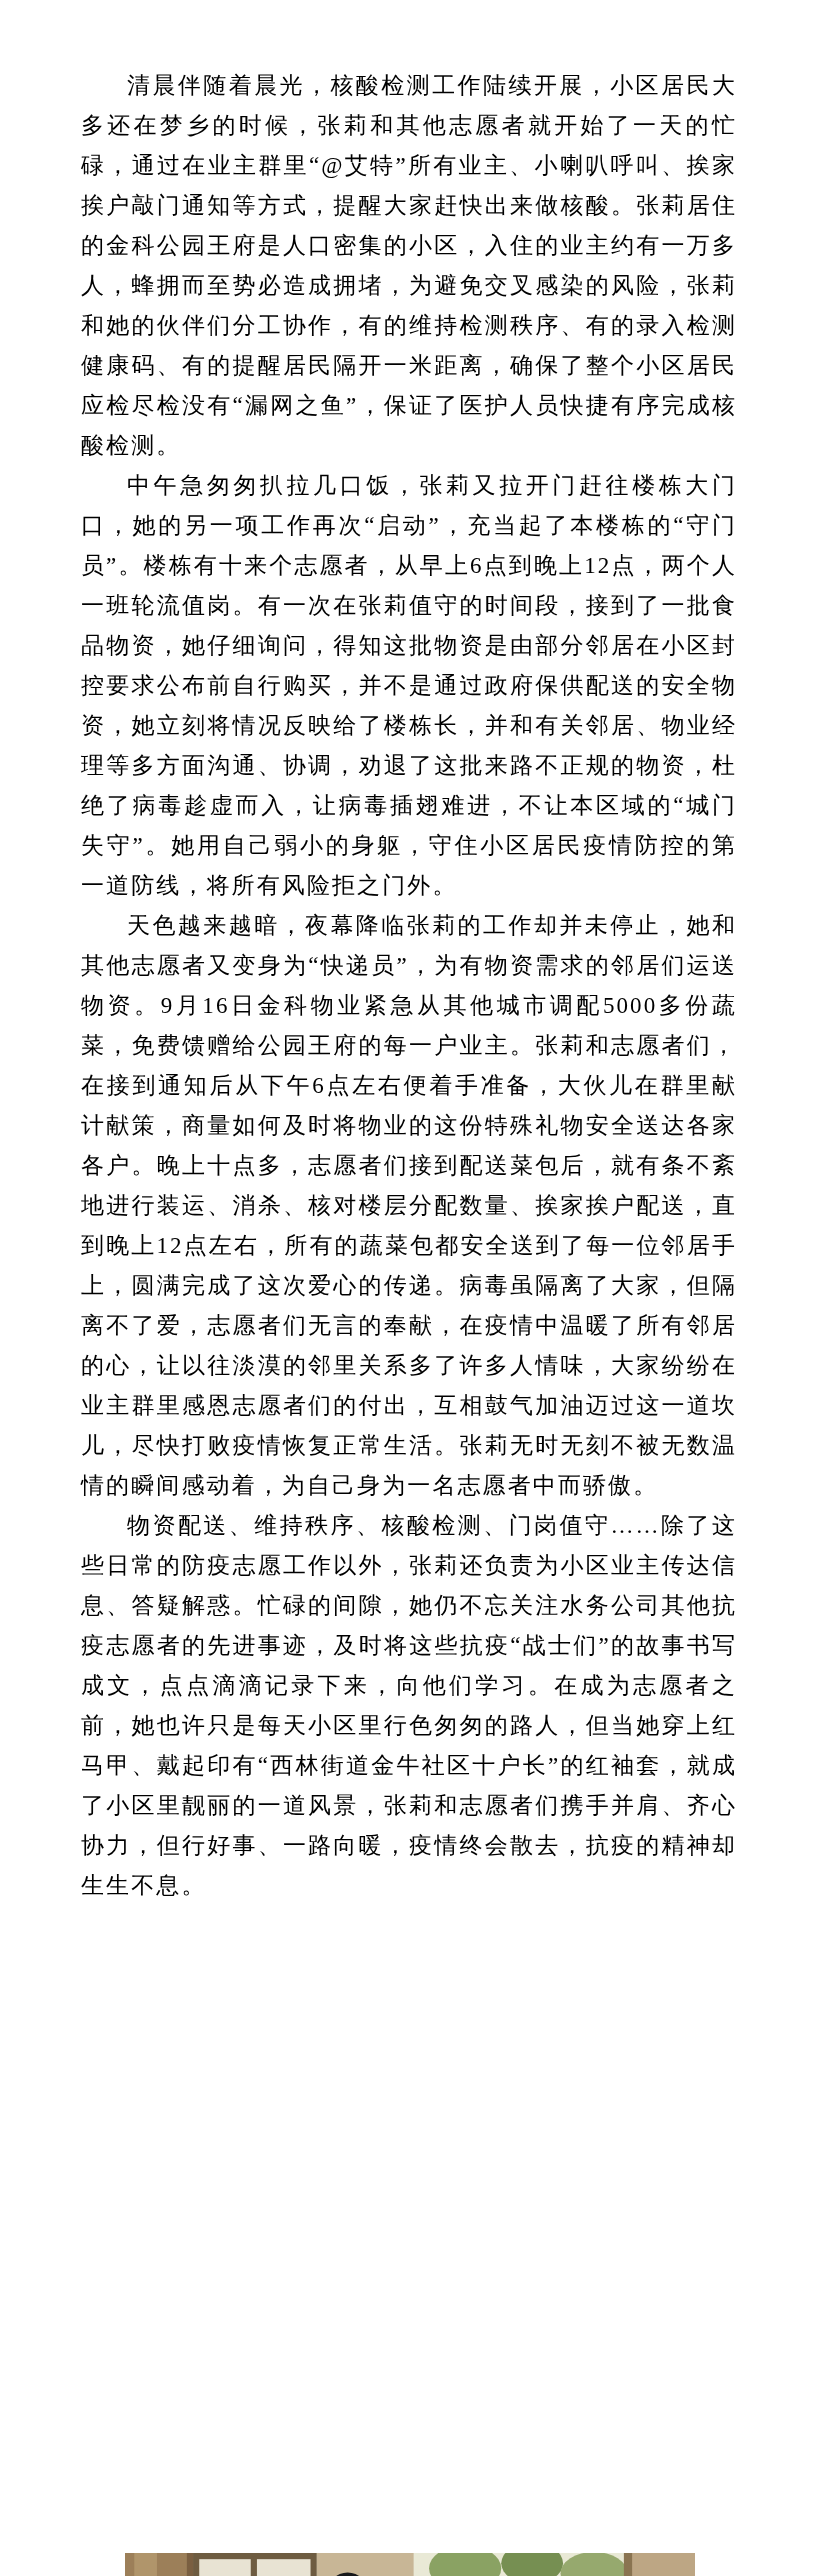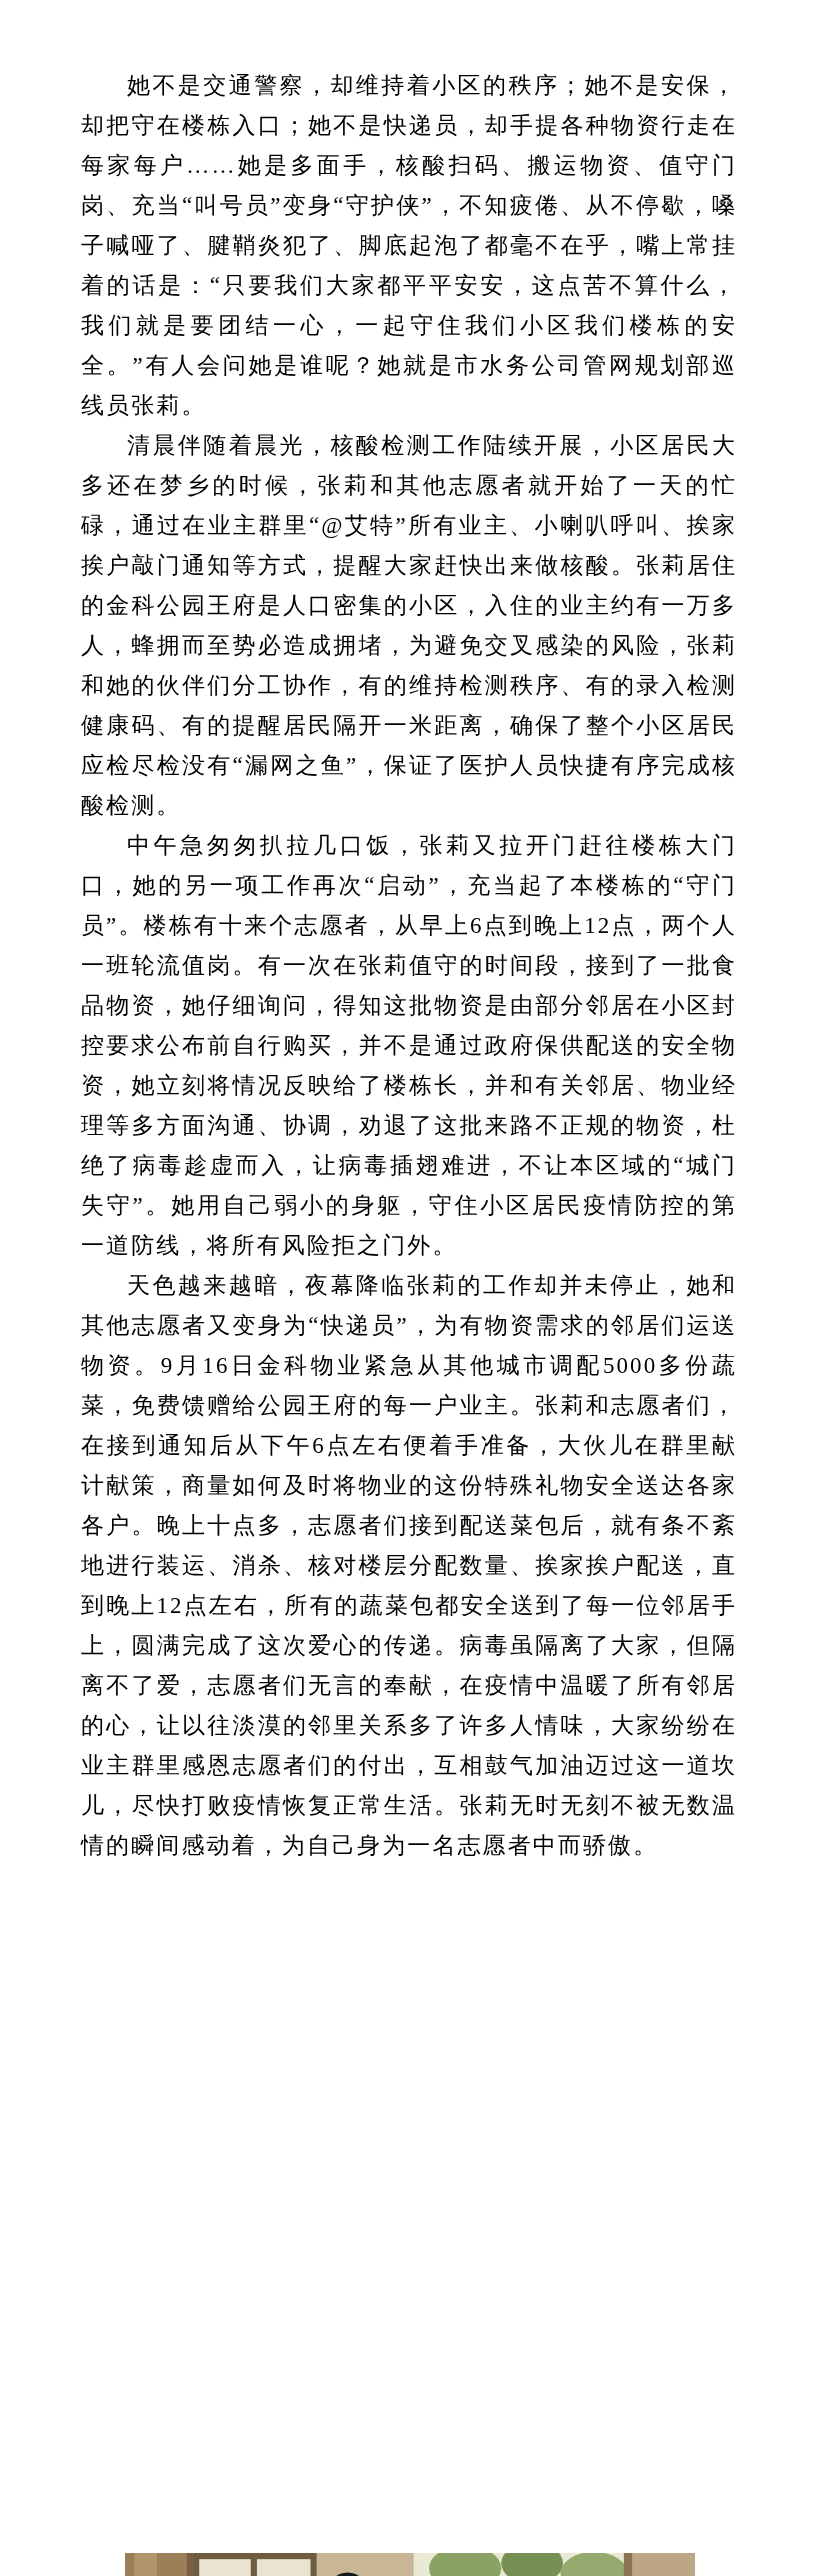--- a/index.html
+++ b/index.html
@@ -33,24 +33,24 @@
   }
   #photo1 { left:125px; top:2553px; width:570px; height:252px; }
   figure.photo svg { display:block; width:100%; height:100%; }
 </style>
 </head>
 <body>
 
 <div class="page">
 
   <div class="article">
-      <p>她不是交通警察，却维持着小区的秩序；她不是安保，却把守在楼栋入口；她不是快递员，却手提各种物资行走在每家每户……她是多面手，核酸扫码、搬运物资、值守门岗、充当“叫号员”变身“守护侠”，不知疲倦、从不停歇，嗓子喊哑了、腱鞘炎犯了、脚底起泡了都毫不在乎，嘴上常挂着的话是：“只要我们大家都平平安安，这点苦不算什么，我们就是要团结一心，一起守住我们小区我们楼栋的安全。”有人会问她是谁呢？她就是市水务公司管网规划部巡线员张莉。</p>
       <p>清晨伴随着晨光，核酸检测工作陆续开展，小区居民大多还在梦乡的时候，张莉和其他志愿者就开始了一天的忙碌，通过在业主群里“@艾特”所有业主、小喇叭呼叫、挨家挨户敲门通知等方式，提醒大家赶快出来做核酸。张莉居住的金科公园王府是人口密集的小区，入住的业主约有一万多人，蜂拥而至势必造成拥堵，为避免交叉感染的风险，张莉和她的伙伴们分工协作，有的维持检测秩序、有的录入检测健康码、有的提醒居民隔开一米距离，确保了整个小区居民应检尽检没有“漏网之鱼”，保证了医护人员快捷有序完成核酸检测。</p>
       <p>中午急匆匆扒拉几口饭，张莉又拉开门赶往楼栋大门口，她的另一项工作再次“启动”，充当起了本楼栋的“守门员”。楼栋有十来个志愿者，从早上6点到晚上12点，两个人一班轮流值岗。有一次在张莉值守的时间段，接到了一批食品物资，她仔细询问，得知这批物资是由部分邻居在小区封控要求公布前自行购买，并不是通过政府保供配送的安全物资，她立刻将情况反映给了楼栋长，并和有关邻居、物业经理等多方面沟通、协调，劝退了这批来路不正规的物资，杜绝了病毒趁虚而入，让病毒插翅难进，不让本区域的“城门失守”。她用自己弱小的身躯，守住小区居民疫情防控的第一道防线，将所有风险拒之门外。</p>
       <p>天色越来越暗，夜幕降临张莉的工作却并未停止，她和其他志愿者又变身为“快递员”，为有物资需求的邻居们运送物资。9月16日金科物业紧急从其他城市调配5000多份蔬菜，免费馈赠给公园王府的每一户业主。张莉和志愿者们，在接到通知后从下午6点左右便着手准备，大伙儿在群里献计献策，商量如何及时将物业的这份特殊礼物安全送达各家各户。晚上十点多，志愿者们接到配送菜包后，就有条不紊地进行装运、消杀、核对楼层分配数量、挨家挨户配送，直到晚上12点左右，所有的蔬菜包都安全送到了每一位邻居手上，圆满完成了这次爱心的传递。病毒虽隔离了大家，但隔离不了爱，志愿者们无言的奉献，在疫情中温暖了所有邻居的心，让以往淡漠的邻里关系多了许多人情味，大家纷纷在业主群里感恩志愿者们的付出，互相鼓气加油迈过这一道坎儿，尽快打败疫情恢复正常生活。张莉无时无刻不被无数温情的瞬间感动着，为自己身为一名志愿者中而骄傲。</p>
+      <p>物资配送、维持秩序、核酸检测、门岗值守……除了这些日常的防疫志愿工作以外，张莉还负责为小区业主传达信息、答疑解惑。忙碌的间隙，她仍不忘关注水务公司其他抗疫志愿者的先进事迹，及时将这些抗疫“战士们”的故事书写成文，点点滴滴记录下来，向他们学习。在成为志愿者之前，她也许只是每天小区里行色匆匆的路人，但当她穿上红马甲、戴起印有“西林街道金牛社区十户长”的红袖套，就成了小区里靓丽的一道风景，张莉和志愿者们携手并肩、齐心协力，但行好事、一路向暖，疫情终会散去，抗疫的精神却生生不息。</p>
     </div>
 
   <figure class="photo" id="photo1" aria-label="两名戴口罩的志愿者在楼栋大堂把一袋袋蔬菜装上平板推车">
     <svg viewBox="0 0 1106 490" preserveAspectRatio="none">
       <rect width="1106" height="490" fill="#d8cdb6"></rect>
       <rect x="0" y="0" width="1106" height="300" fill="#c8b696"></rect>
       <rect x="560" y="0" width="430" height="235" fill="#e9e9d6"></rect>
       <g>
         <ellipse cx="660" cy="30" rx="70" ry="45" fill="#8aa263"></ellipse>
         <ellipse cx="790" cy="20" rx="60" ry="40" fill="#768f52"></ellipse>

